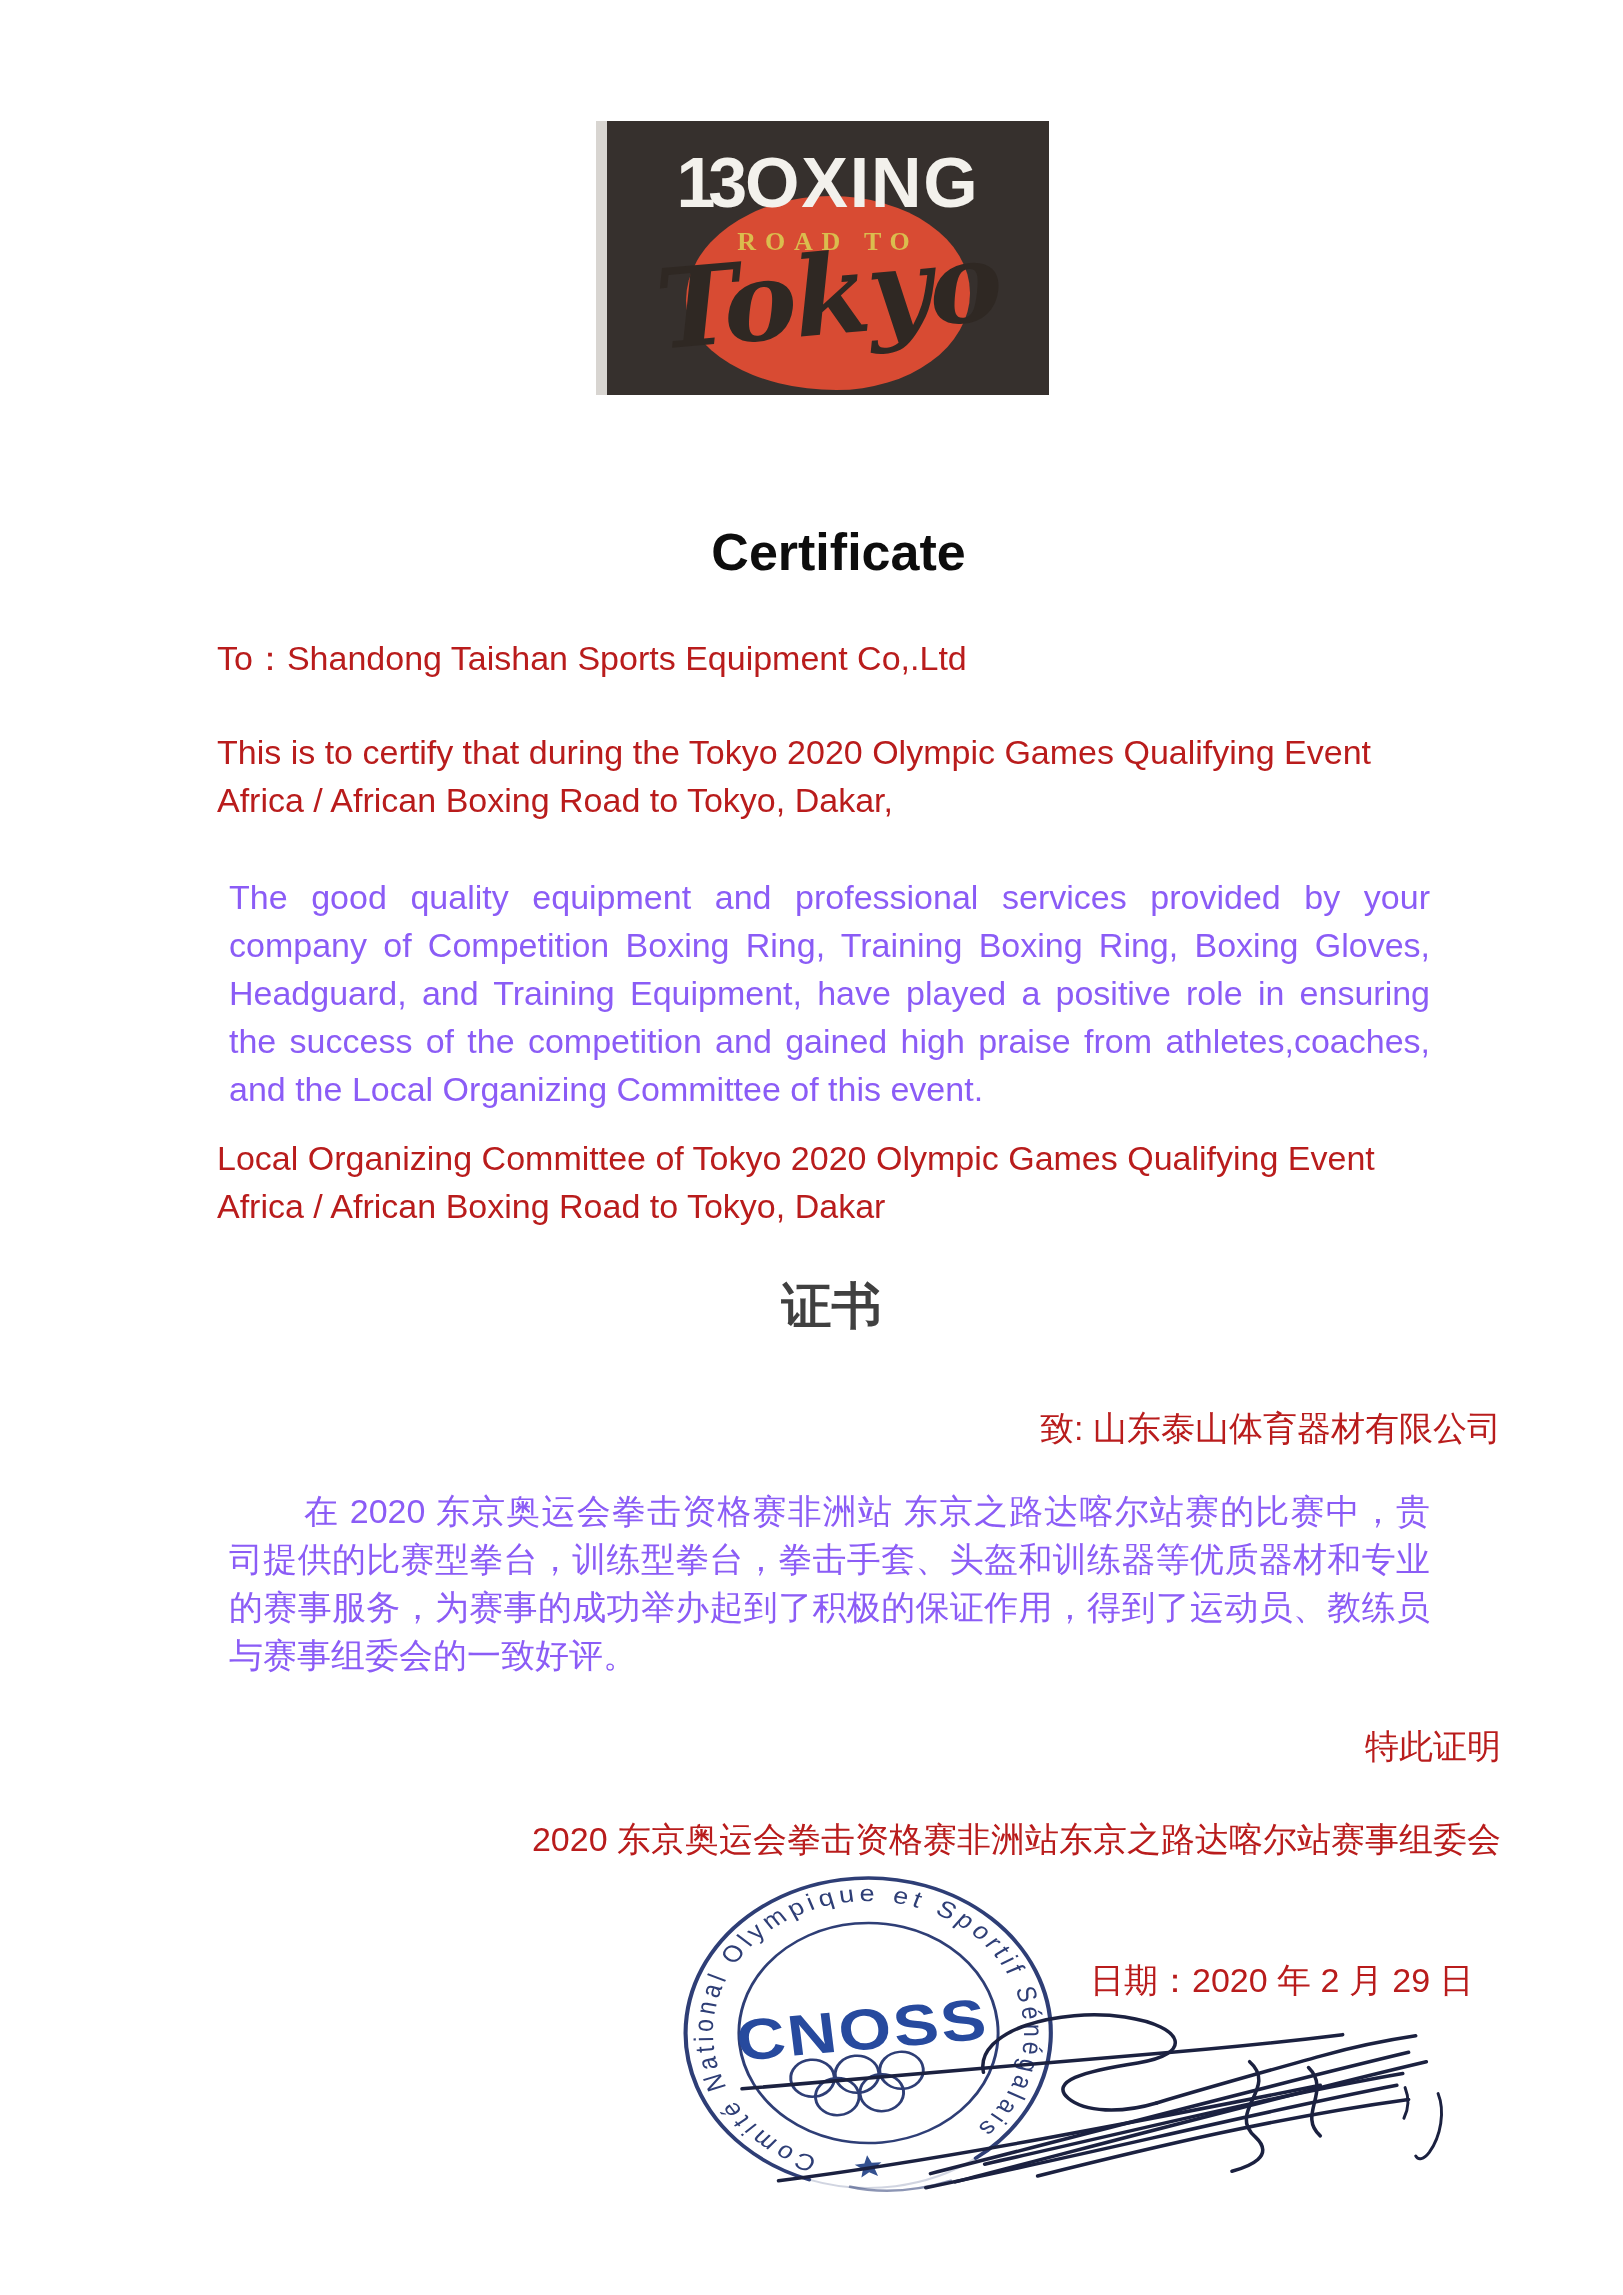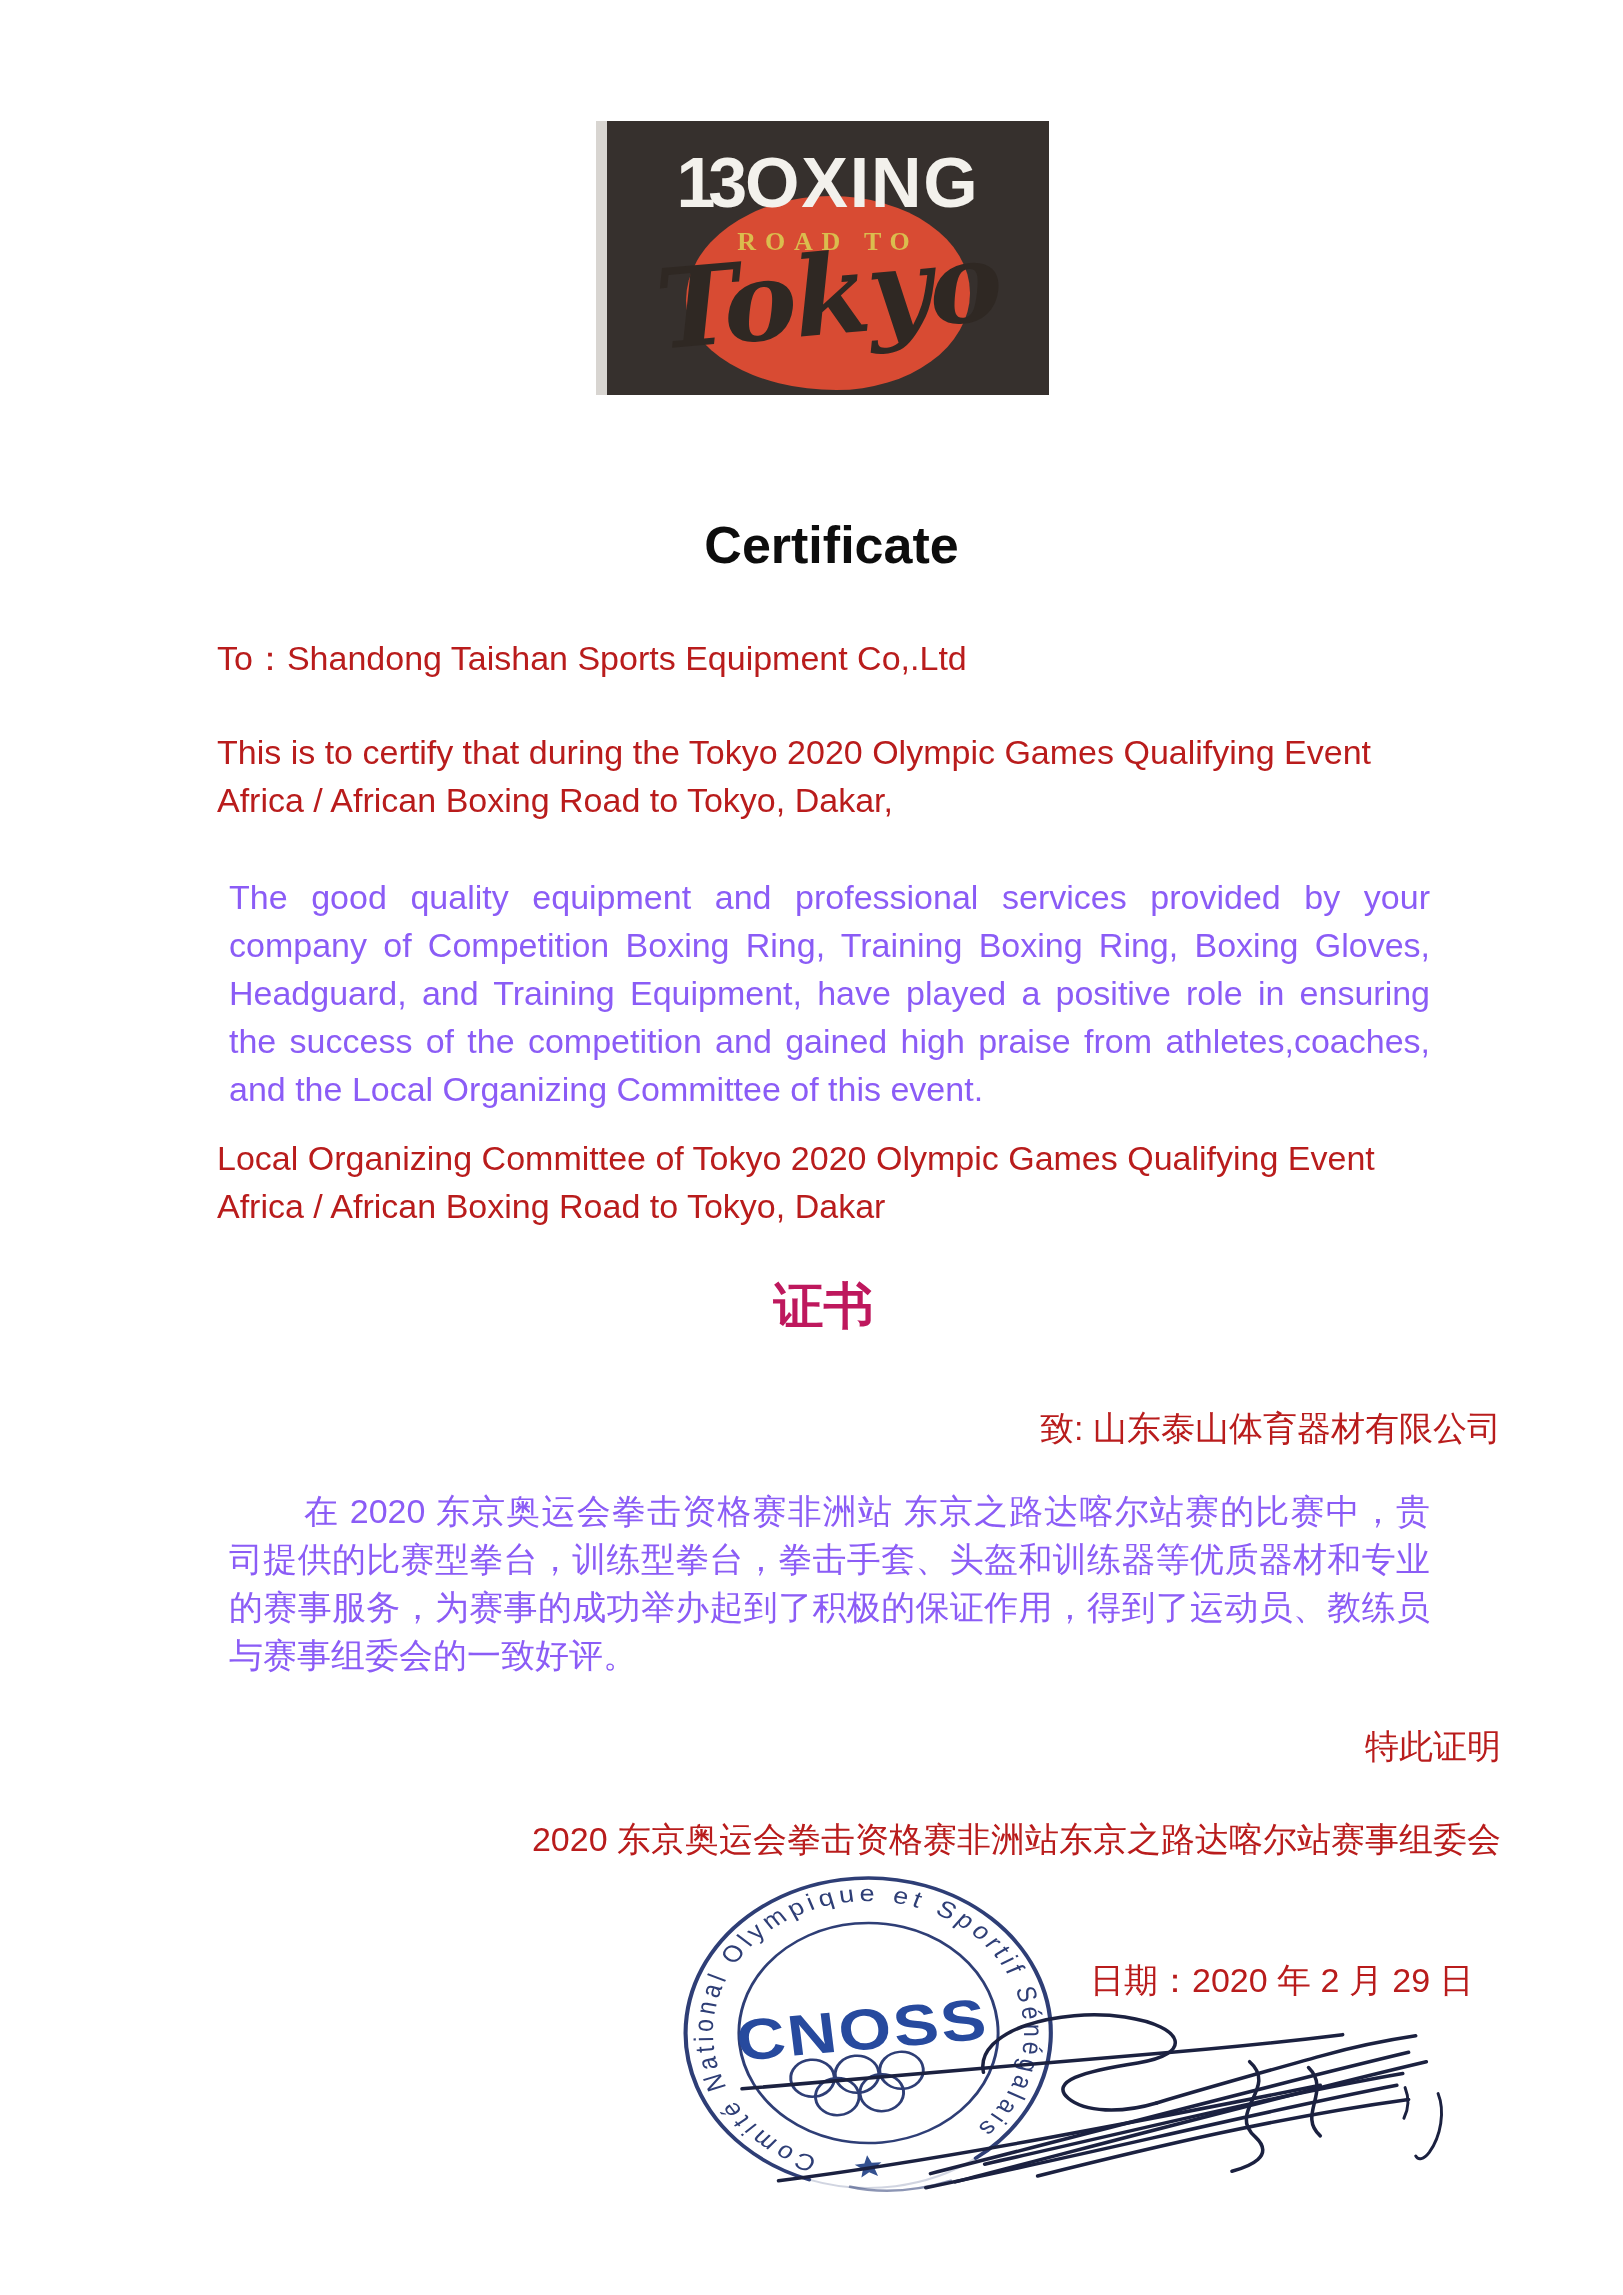--- a/index.html
+++ b/index.html
@@ -23,28 +23,28 @@
   .logo-blob {position:absolute; top:75px; left:50%; transform:translateX(-50%);
          width:284px; height:194px; background:#d84b33;
          border-radius:51% 49% 47% 53% / 54% 50% 50% 46%; z-index:1;}
   .logo-road {position:absolute; top:106px; left:0; width:100%; text-align:center;
          font-size:26px; font-weight:bold; letter-spacing:8.8px; color:#dabd4e; z-index:2;font-family:Liberation Serif, serif;}
   .logo-tokyo {position:absolute; top:110px; left:0; width:100%; text-align:center;
          font-family:"DejaVu Serif","Liberation Serif",serif; font-style:italic; font-weight:bold;
          font-size:110px; color:#2f2823; transform:rotate(-5deg); z-index:2; letter-spacing:-2.4px;}
 
   
-  .title {position:absolute; left:217px; top:508px; width:1213px; margin:8px;
+  .title {position:absolute; left:217px; top:508px; width:1213px; margin:15px;
           text-align:center; font-size:52px; line-height:59px; font-weight:bold; color:#0d0d0d;}
   .pos-to        {position:absolute; left:217px; top:634px; width:1213px;}
   .pos-p1        {position:absolute; left:217px; top:728px; width:1213px;}
   .pos-p2        {position:absolute; left:217px; top:873px; width:1213px;}
   .pos-p3        {position:absolute; left:217px; top:1134px; width:1213px;}
-  .zh-title {position:absolute; left:217px; top:1279px; width:1213px; margin:0;
-          text-align:center; font-size:50px; line-height:54px; font-weight:bold; color:#be185d;}
+  .zh-title {position:absolute; left:225px; top:1279px; width:1213px; margin:0;
+          text-align:center; font-size:50px; line-height:54px; font-weight:bold; color:#404040;}
   .pos-zhto      {position:absolute; left:217px; top:1404px; width:1213px;}
   .pos-zhpara    {position:absolute; left:217px; top:1487px; width:1213px;}
   .pos-attest    {position:absolute; left:217px; top:1722px; width:1213px;}
   .pos-committee {position:absolute; left:217px; top:1815px; width:1213px;}
   .pos-date-en   {position:absolute; left:1059px; top:1907px;}
   .pos-date-zh   {position:absolute; left:1090px; top:1956px;}
 
   
   .stamp {position:absolute; left:680px; top:1873px; width:377px; height:330px;}
   .ringtext {font-size:46px; letter-spacing:8px; fill:#2e3e76; font-family:"Liberation Sans","DejaVu Sans",sans-serif;}

